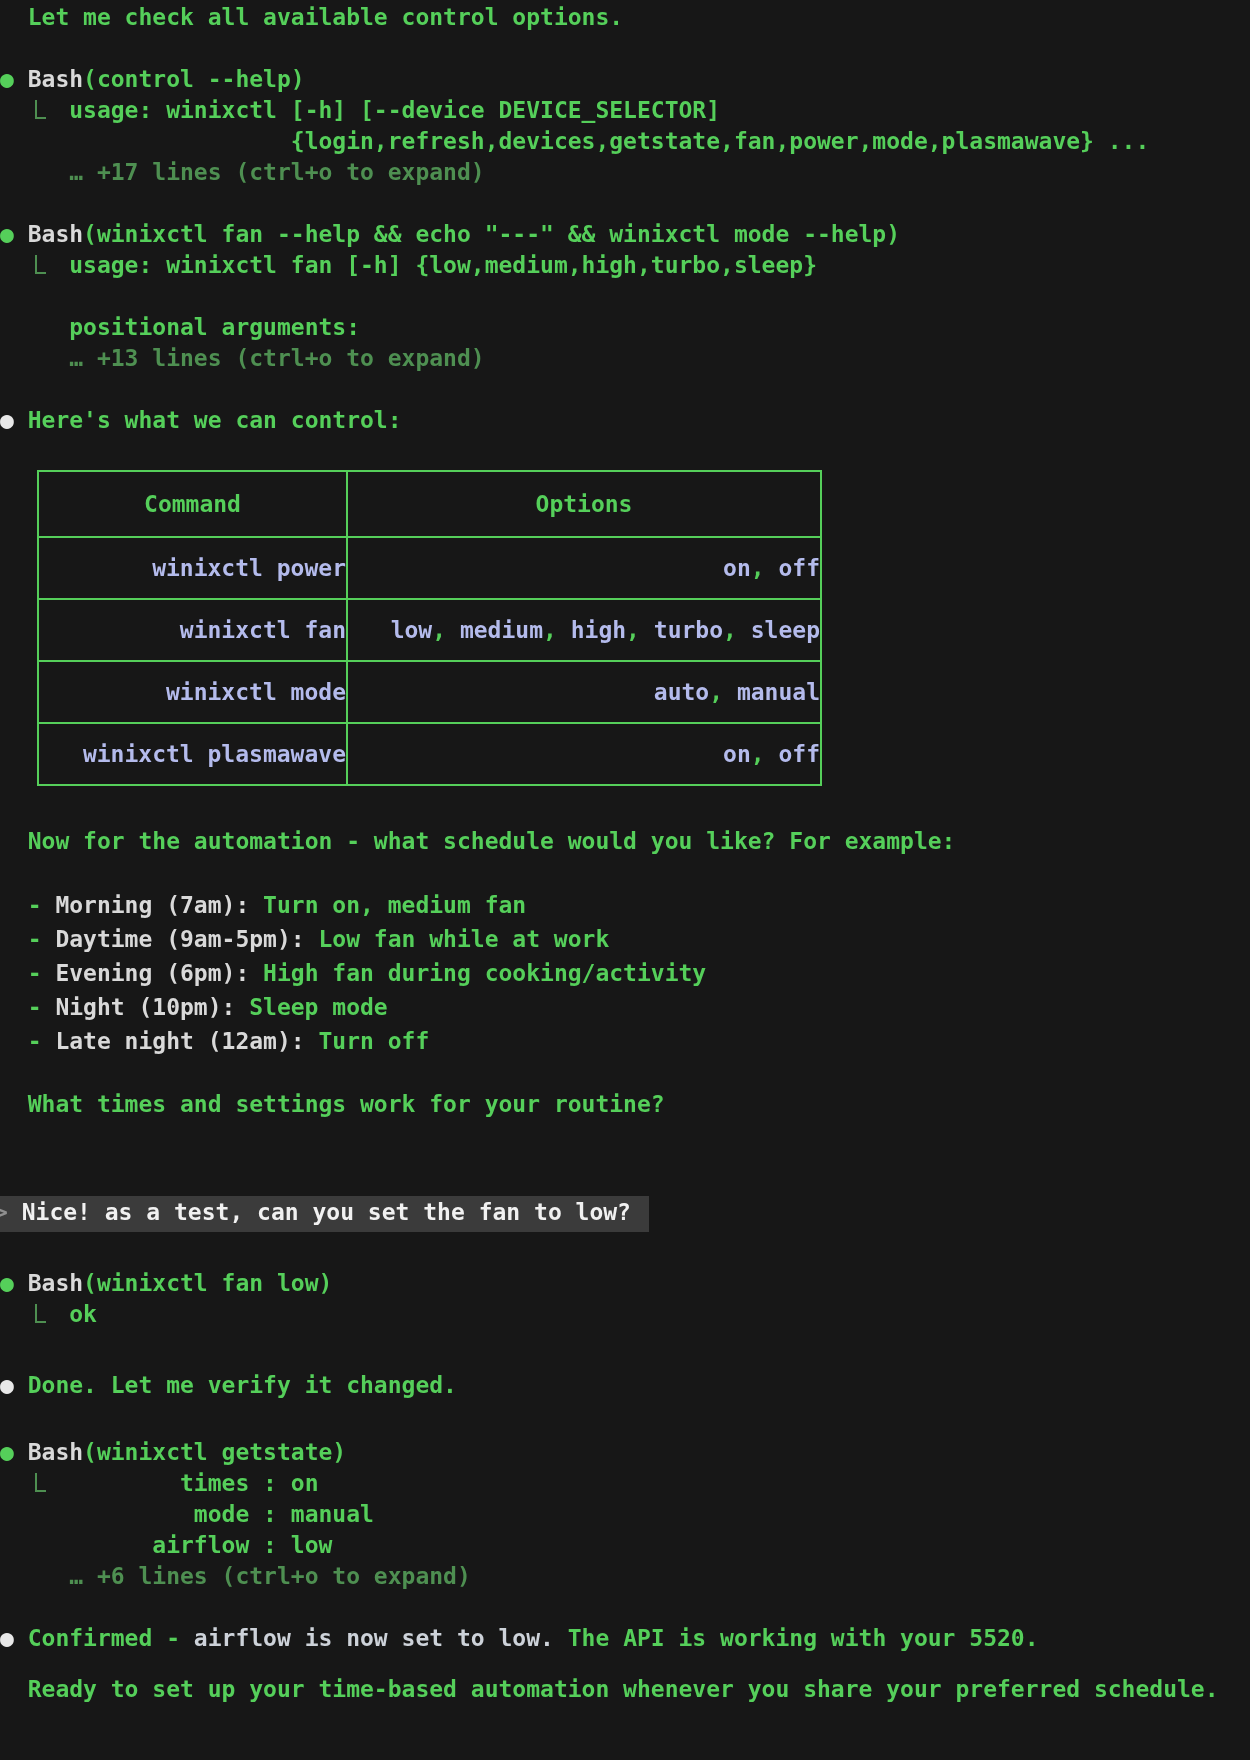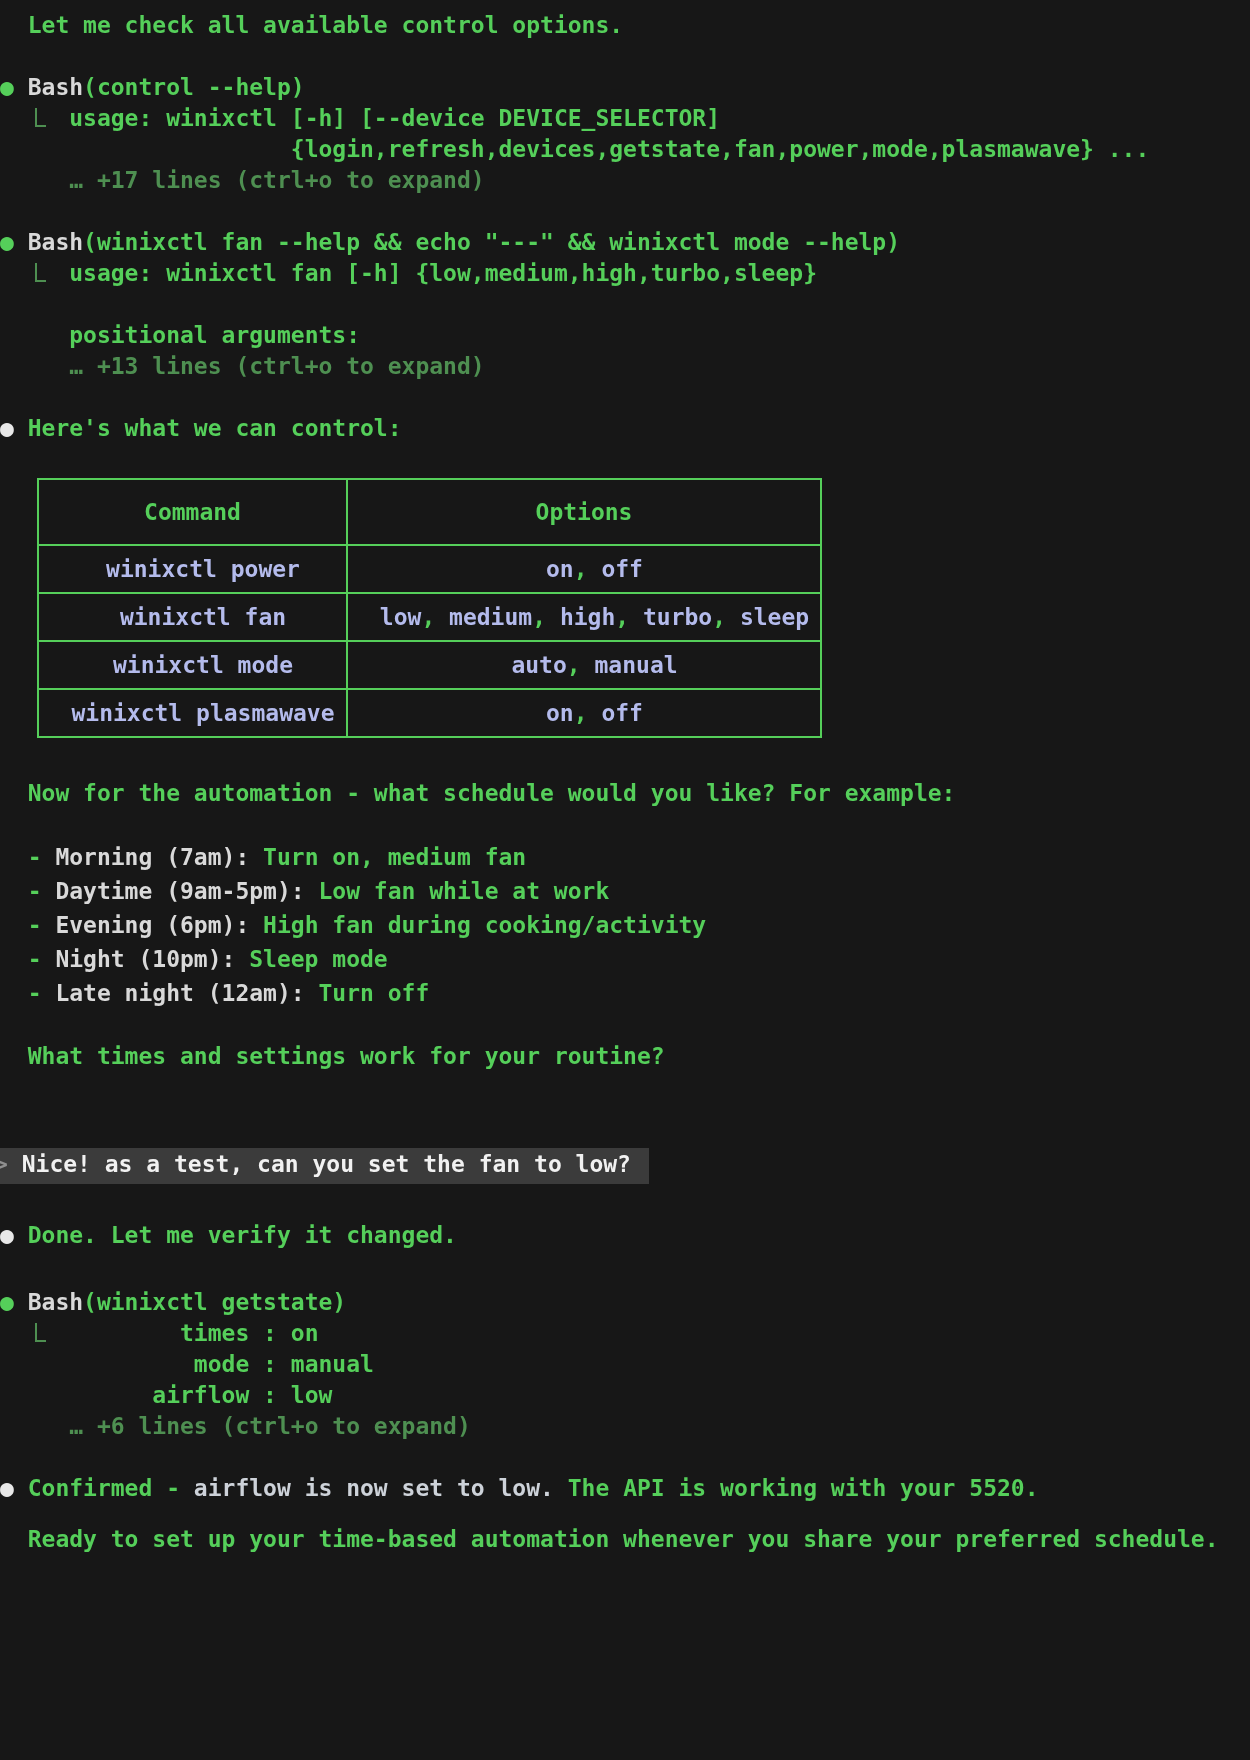--- a/index.html
+++ b/index.html
@@ -7,21 +7,21 @@
     --gray-bold:#cdd2d9; --lavender:#b4bbec; --bar-bg:#3b3b3b; --bar-text:#f1f1f1;
     --prompt-gray:#8f8f8f; --bullet-white:#e8e8e8; --border-green:#55cf5a;
   }
   *{margin:0;padding:0;box-sizing:border-box}
   html,body{background:var(--bg)}
   #screen{
     position:relative; width:1250px; height:1760px; overflow:hidden;
     background:var(--bg);
     font-family:"DejaVu Sans Mono","Liberation Mono",monospace;
     font-size:23px; font-weight:bold; line-height:31px; color:var(--green);
-    padding-top:10px;
+    padding-top:2px;
   }
   .block{margin-bottom:31px}
   .line{min-height:31px; white-space:pre}
   .msg-line{padding-left:2ch}
   .bullet{display:inline-block; width:2ch; color:var(--green)}
   .bullet.white{color:var(--bullet-white)}
   .bash-label{color:var(--white)}
   .green{color:var(--green)}
   .tool-output{position:relative; padding-left:5ch}
   .out-line{min-height:31px; white-space:pre}
@@ -32,21 +32,21 @@
   }
   
   .ctl-table{
     border-collapse:collapse; table-layout:fixed; width:785px;
     margin:34px 0 40px 37px;
   }
   .ctl-table td,.ctl-table th{
     border:2px solid var(--border-green); font-weight:bold;
   }
   .ctl-table th{height:66px; text-align:center; color:var(--green)}
-  .ctl-table td{height:48px; padding-left:21px; text-align:center; color:var(--lavender); white-space:pre}
+  .ctl-table td{height:62px; padding-left:21px; text-align:right; color:var(--lavender); white-space:pre}
   .col-cmd{width:309px}
   .opt{color:var(--lavender)}
   .sep{color:var(--green)}
   
   .sched{margin-top:31px}
   .sched-item{height:34px; line-height:34px; white-space:pre}
   .sdash{display:inline-block; width:2ch; color:var(--green)}
   .slabel{color:var(--white)}
   .saction{color:var(--green); margin-left:1ch}
   .question{margin-top:31px}
@@ -130,20 +130,27 @@
       <div class="sched-item"><span class="sdash">-</span><span class="slabel">Evening (6pm):</span><span class="saction">High fan during cooking/activity</span></div>
       <div class="sched-item"><span class="sdash">-</span><span class="slabel">Night (10pm):</span><span class="saction">Sleep mode</span></div>
       <div class="sched-item"><span class="sdash">-</span><span class="slabel">Late night (12am):</span><span class="saction">Turn off</span></div>
     </div>
 
     <div class="line msg-line question">What times and settings work for your routine?</div>
   </div>
 
   <div class="user-bar"><span class="prompt-char">&gt;</span><span>Nice! as a test, can you set the fan to low?</span></div>
 
+  <div class="block" id="bash3-block">
+    <div class="line"><span class="bullet">●</span><span class="bash-label">Bash</span><span class="green">(winixctl fan low)</span></div>
+    <div class="tool-output">
+      <span class="corner"></span>
+      <div class="out-line">ok</div>
+    </div>
+  </div>
 
   <div class="block" id="done-block">
     <div class="line"><span class="bullet white">●</span><span class="green">Done. Let me verify it changed.</span></div>
   </div>
 
   <div class="block" id="bash4-block">
     <div class="line"><span class="bullet">●</span><span class="bash-label">Bash</span><span class="green">(winixctl getstate)</span></div>
     <div class="tool-output">
       <span class="corner"></span>
       <div class="out-line">        times : on</div>

